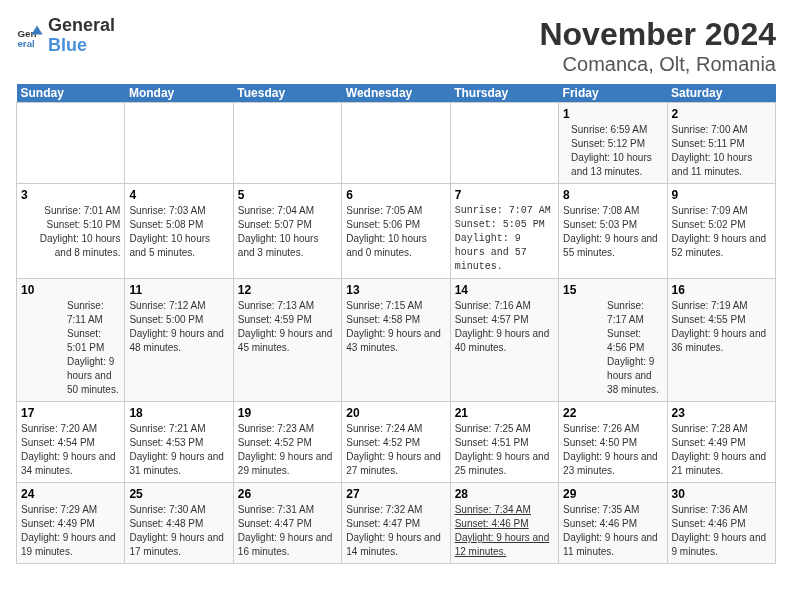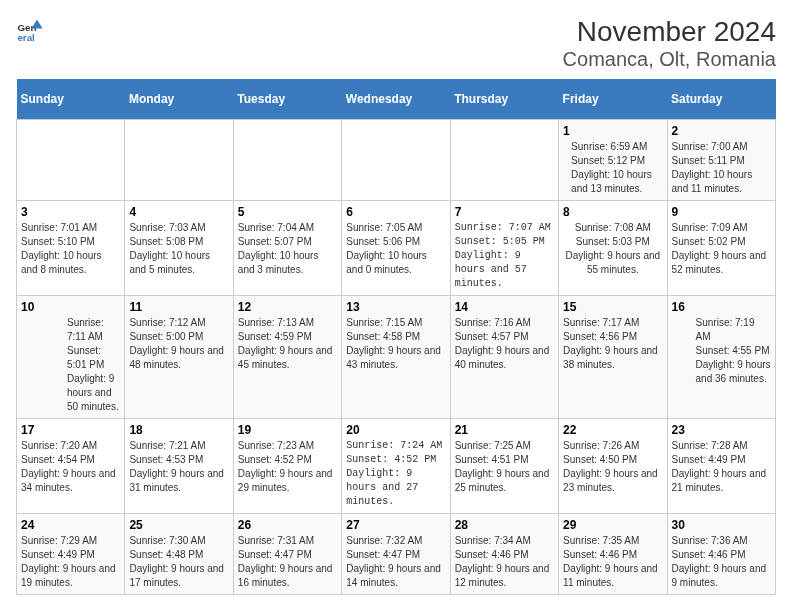--- a/index.html
+++ b/index.html
@@ -31,37 +31,37 @@
     }
     .logo-icon {
       width: 28px;
       height: 28px;
       margin-right: 4px;
     }
     .title-block {
       text-align: right;
     }
     .month-title {
-      font-size: 28px;
-      font-weight: normal;
+      font-size: 32px;
+      font-weight: bold;
       color: #333;
     }
     .subtitle {
       font-size: 20px;
       color: #555;
     }
     table {
       width: 100%;
       border-collapse: collapse;
       font-size: 11px;
     }
     thead tr th {
       background-color: #3a7abf;
       color: #fff;
-      padding: 13px 4px;
+      padding: 2px 4px;
       text-align: left;
       font-size: 12px;
       font-weight: bold;
     }
     tbody tr td {
       border: 1px solid #ccc;
       vertical-align: top;
       padding: 4px;
       width: calc(100% / 7);
       min-height: 80px;
@@ -88,20 +88,24 @@
 </head>
 <body>
 
 <div class="header">
   <div class="logo">
     <svg class="logo-icon" viewBox="0 0 40 40" xmlns="http://www.w3.org/2000/svg">
       <text x="2" y="22" font-size="14" font-weight="bold" fill="#333">Gen</text>
       <text x="2" y="36" font-size="14" font-weight="bold" fill="#3a7abf">eral</text>
       <polygon points="30,5 38,18 22,18" fill="#3a7abf"></polygon>
     </svg>
+    <div class="logo-text">
+      <div>General</div>
+      <div><span>Blue</span></div>
+    </div>
   </div>
   <div class="title-block">
     <div class="month-title">November 2024</div>
     <div class="subtitle">Comanca, Olt, Romania</div>
   </div>
 </div>
 
 <table>
   <thead>
     <tr id="header-row">
@@ -130,21 +134,21 @@
         <td>
           <span class="day-num">2</span>
           <div class="day-info" style="white-space: pre-line;">Sunrise: 7:00 AM
 Sunset: 5:11 PM
 Daylight: 10 hours and 11 minutes.</div>
         </td>
       </tr>
       <tr>
         <td>
           <span class="day-num">3</span>
-          <div class="day-info" style="white-space: pre-line;">Sunrise: 7:01 AM
+          <div class="day-info" style="white-space: pre-line; text-align: right;">Sunrise: 7:01 AM
 Sunset: 5:10 PM
 Daylight: 10 hours and 8 minutes.</div>
         </td>
         <td>
           <span class="day-num">4</span>
           <div class="day-info" style="white-space: pre-line;">Sunrise: 7:03 AM
 Sunset: 5:08 PM
 Daylight: 10 hours and 5 minutes.</div>
         </td>
         <td>
@@ -160,21 +164,21 @@
 Daylight: 10 hours and 0 minutes.</div>
         </td>
         <td>
           <span class="day-num">7</span>
           <div class="day-info" style="white-space: pre-line; font-family: Liberation Mono, monospace;">Sunrise: 7:07 AM
 Sunset: 5:05 PM
 Daylight: 9 hours and 57 minutes.</div>
         </td>
         <td>
           <span class="day-num">8</span>
-          <div class="day-info" style="white-space: pre-line; text-align: center;">Sunrise: 7:08 AM
+          <div class="day-info" style="white-space: pre-line;">Sunrise: 7:08 AM
 Sunset: 5:03 PM
 Daylight: 9 hours and 55 minutes.</div>
         </td>
         <td>
           <span class="day-num">9</span>
           <div class="day-info" style="white-space: pre-line;">Sunrise: 7:09 AM
 Sunset: 5:02 PM
 Daylight: 9 hours and 52 minutes.</div>
         </td>
       </tr>
@@ -204,27 +208,27 @@
 Daylight: 9 hours and 43 minutes.</div>
         </td>
         <td>
           <span class="day-num">14</span>
           <div class="day-info" style="white-space: pre-line;">Sunrise: 7:16 AM
 Sunset: 4:57 PM
 Daylight: 9 hours and 40 minutes.</div>
         </td>
         <td>
           <span class="day-num">15</span>
-          <div class="day-info" style="white-space: pre-line;">Sunrise: 7:17 AM
+          <div class="day-info" style="white-space: pre-line; margin-left: 44px;">Sunrise: 7:17 AM
 Sunset: 4:56 PM
 Daylight: 9 hours and 38 minutes.</div>
         </td>
         <td>
           <span class="day-num">16</span>
-          <div class="day-info" style="white-space: pre-line; margin-left: 24px;">Sunrise: 7:19 AM
+          <div class="day-info" style="white-space: pre-line;">Sunrise: 7:19 AM
 Sunset: 4:55 PM
 Daylight: 9 hours and 36 minutes.</div>
         </td>
       </tr>
       <tr>
         <td>
           <span class="day-num">17</span>
           <div class="day-info" style="white-space: pre-line;">Sunrise: 7:20 AM
 Sunset: 4:54 PM
 Daylight: 9 hours and 34 minutes.</div>
@@ -236,21 +240,21 @@
 Daylight: 9 hours and 31 minutes.</div>
         </td>
         <td>
           <span class="day-num">19</span>
           <div class="day-info" style="white-space: pre-line;">Sunrise: 7:23 AM
 Sunset: 4:52 PM
 Daylight: 9 hours and 29 minutes.</div>
         </td>
         <td>
           <span class="day-num">20</span>
-          <div class="day-info" style="white-space: pre-line; font-family: Liberation Mono, monospace;">Sunrise: 7:24 AM
+          <div class="day-info" style="white-space: pre-line;">Sunrise: 7:24 AM
 Sunset: 4:52 PM
 Daylight: 9 hours and 27 minutes.</div>
         </td>
         <td>
           <span class="day-num">21</span>
           <div class="day-info" style="white-space: pre-line;">Sunrise: 7:25 AM
 Sunset: 4:51 PM
 Daylight: 9 hours and 25 minutes.</div>
         </td>
         <td>
@@ -286,21 +290,21 @@
 Daylight: 9 hours and 16 minutes.</div>
         </td>
         <td>
           <span class="day-num">27</span>
           <div class="day-info" style="white-space: pre-line;">Sunrise: 7:32 AM
 Sunset: 4:47 PM
 Daylight: 9 hours and 14 minutes.</div>
         </td>
         <td>
           <span class="day-num">28</span>
-          <div class="day-info" style="white-space: pre-line;">Sunrise: 7:34 AM
+          <div class="day-info" style="white-space: pre-line; text-decoration: underline;">Sunrise: 7:34 AM
 Sunset: 4:46 PM
 Daylight: 9 hours and 12 minutes.</div>
         </td>
         <td>
           <span class="day-num">29</span>
           <div class="day-info" style="white-space: pre-line;">Sunrise: 7:35 AM
 Sunset: 4:46 PM
 Daylight: 9 hours and 11 minutes.</div>
         </td>
         <td>

